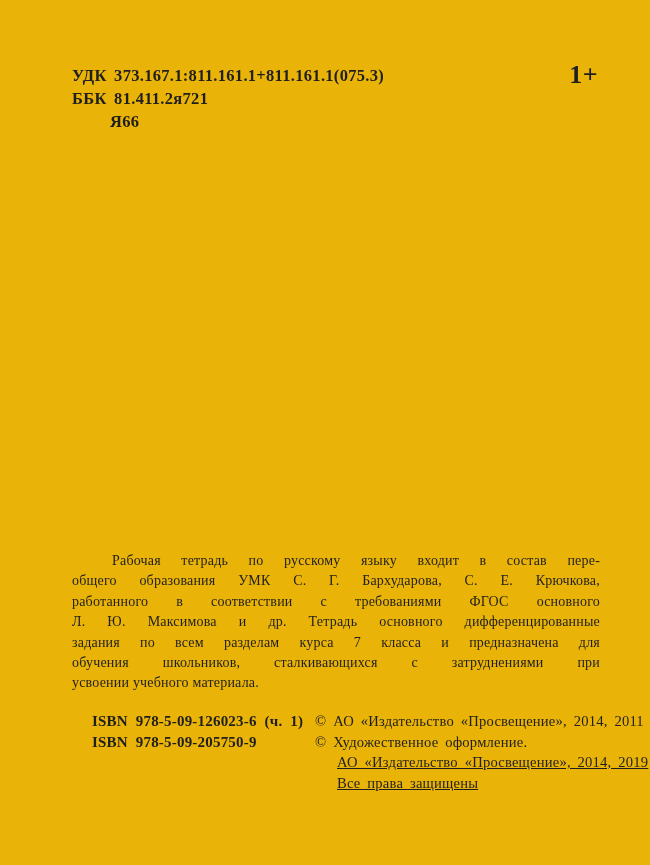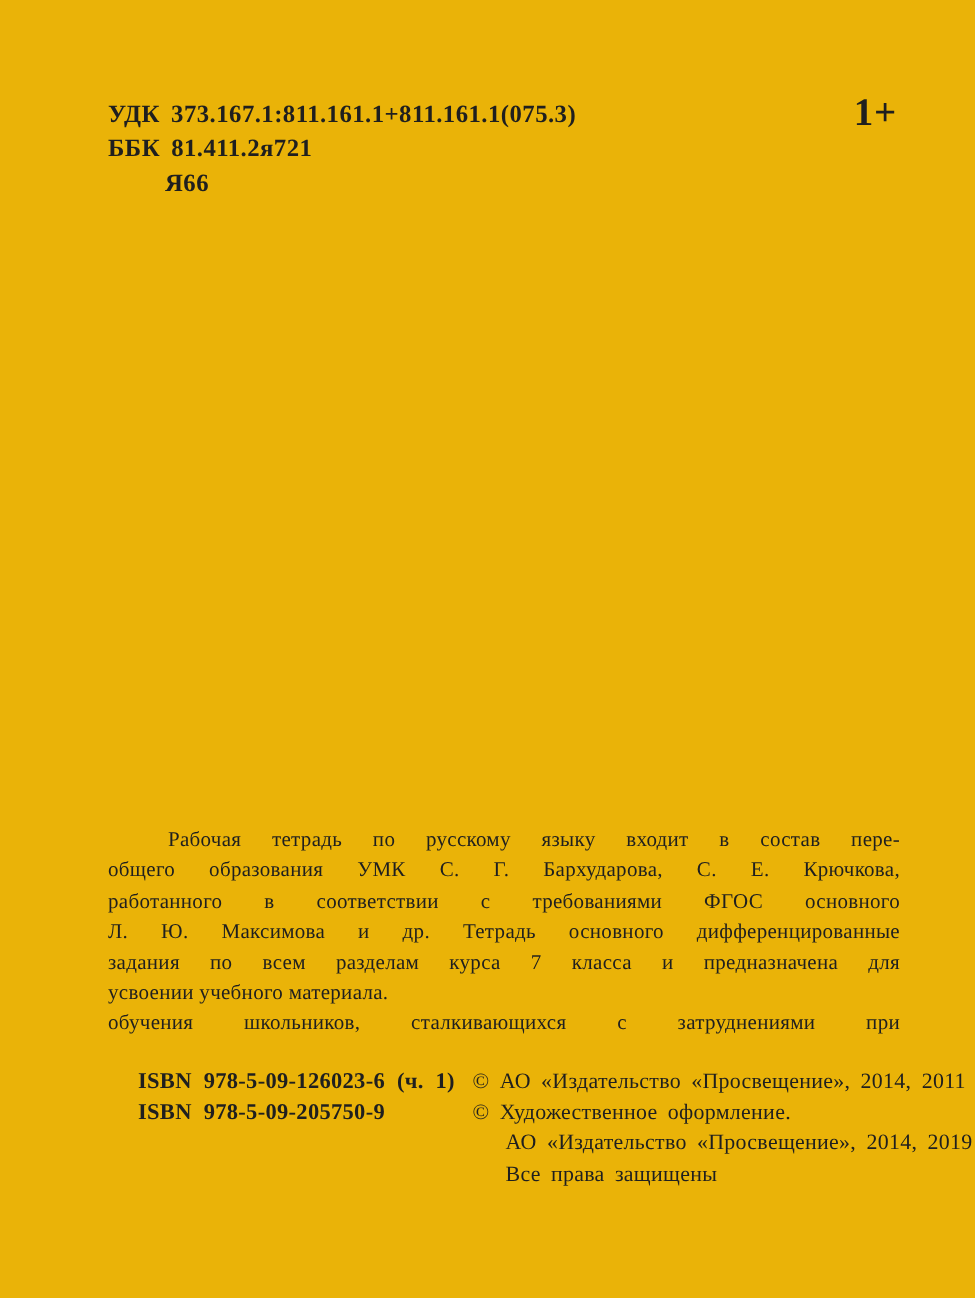--- a/index.html
+++ b/index.html
@@ -88,20 +88,21 @@
   .copyright-col {
     flex: 1 1 auto;
     font-size: 14.6px;
     line-height: 20.5px;
     letter-spacing: 0.2px;
     word-spacing: 3px;
     white-space: nowrap;
   }
   .copyright-col .copy-line.indented {
     padding-left: 22px;
+    text-decoration: underline;
   }
 </style>
 </head>
 <body>
 
 <div class="page">
 
   <div class="codes">
     <div class="udk-line">УДК 373.167.1:811.161.1+811.161.1(075.3)</div>
     <div class="bbk-line">ББК 81.411.2я721</div>
@@ -109,22 +110,22 @@
   </div>
 
   <div class="age-rating">1+</div>
 
   <div class="annotation">
     <div class="line first">Рабочая тетрадь по русскому языку входит в состав пере-</div>
     <div class="line">общего образования УМК С. Г. Бархударова, С. Е. Крючкова,</div>
     <div class="line">работанного в соответствии с требованиями ФГОС основного</div>
     <div class="line">Л. Ю. Максимова и др. Тетрадь основного дифференцированные</div>
     <div class="line">задания по всем разделам курса 7 класса и предназначена для</div>
+    <div class="line">обучения школьников, сталкивающихся с затруднениями при</div>
     <div class="line last">усвоении учебного материала.</div>
-    <div class="line">обучения школьников, сталкивающихся с затруднениями при</div>
   </div>
 
   <div class="imprint">
     <div class="isbn-col">
       <div class="isbn-line">ISBN 978-5-09-126023-6 (ч. 1)</div>
       <div class="isbn-line">ISBN 978-5-09-205750-9</div>
     </div>
     <div class="copyright-col">
       <div class="copy-line">© АО «Издательство «Просвещение», 2014, 2011</div>
       <div class="copy-line">© Художественное оформление.</div>

